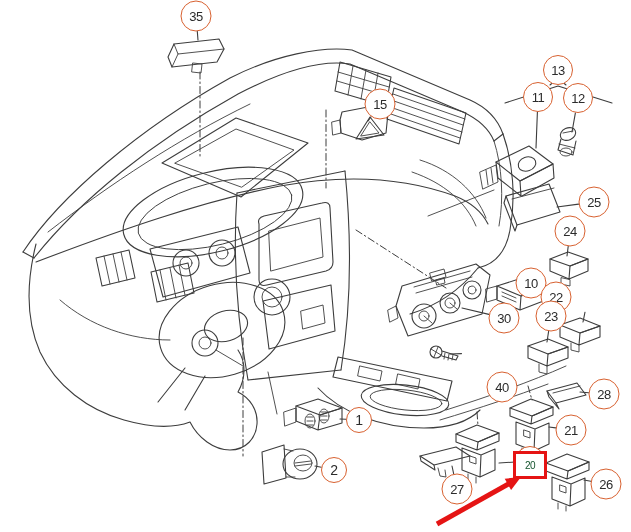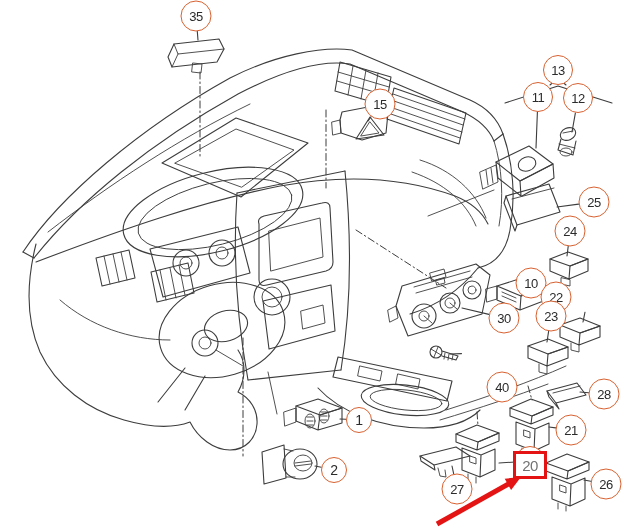--- a/index.html
+++ b/index.html
@@ -14,21 +14,21 @@
   svg.art .thin{stroke-width:0.9;}
   svg.art .axis{stroke-dasharray:7 3 1.5 3;stroke-width:1;}
   svg.art .leader{stroke-width:1.1;}
   .callout{position:absolute;transform:translate(-50%,-50%);box-sizing:border-box;
     border:1.7px solid var(--ring);border-radius:50%;background:#fff;z-index:2;
     display:flex;align-items:center;justify-content:center;
     font-size:13px;letter-spacing:-0.5px;color:var(--num);}
   .callout.small{font-size:14px;}
   #highlight-box{position:absolute;box-sizing:border-box;border:3.5px solid var(--hl);
     background:#fff;z-index:3;display:flex;align-items:center;justify-content:center;
-    font-size:15px;letter-spacing:-0.5px;color:#737373;}
+    font-size:10px;letter-spacing:-0.5px;color:#14532d;}
   #arrow-svg{position:absolute;left:0;top:0;z-index:4;pointer-events:none;}
   #arrow-svg line{stroke:var(--hl);stroke-width:5;stroke-linecap:butt;}
   #arrow-svg polygon{fill:var(--hl);}
 </style>
 </head>
 <body>
 
 <div class="stage">
 
   <svg class="art" width="631" height="532" viewBox="0 0 631 532">

